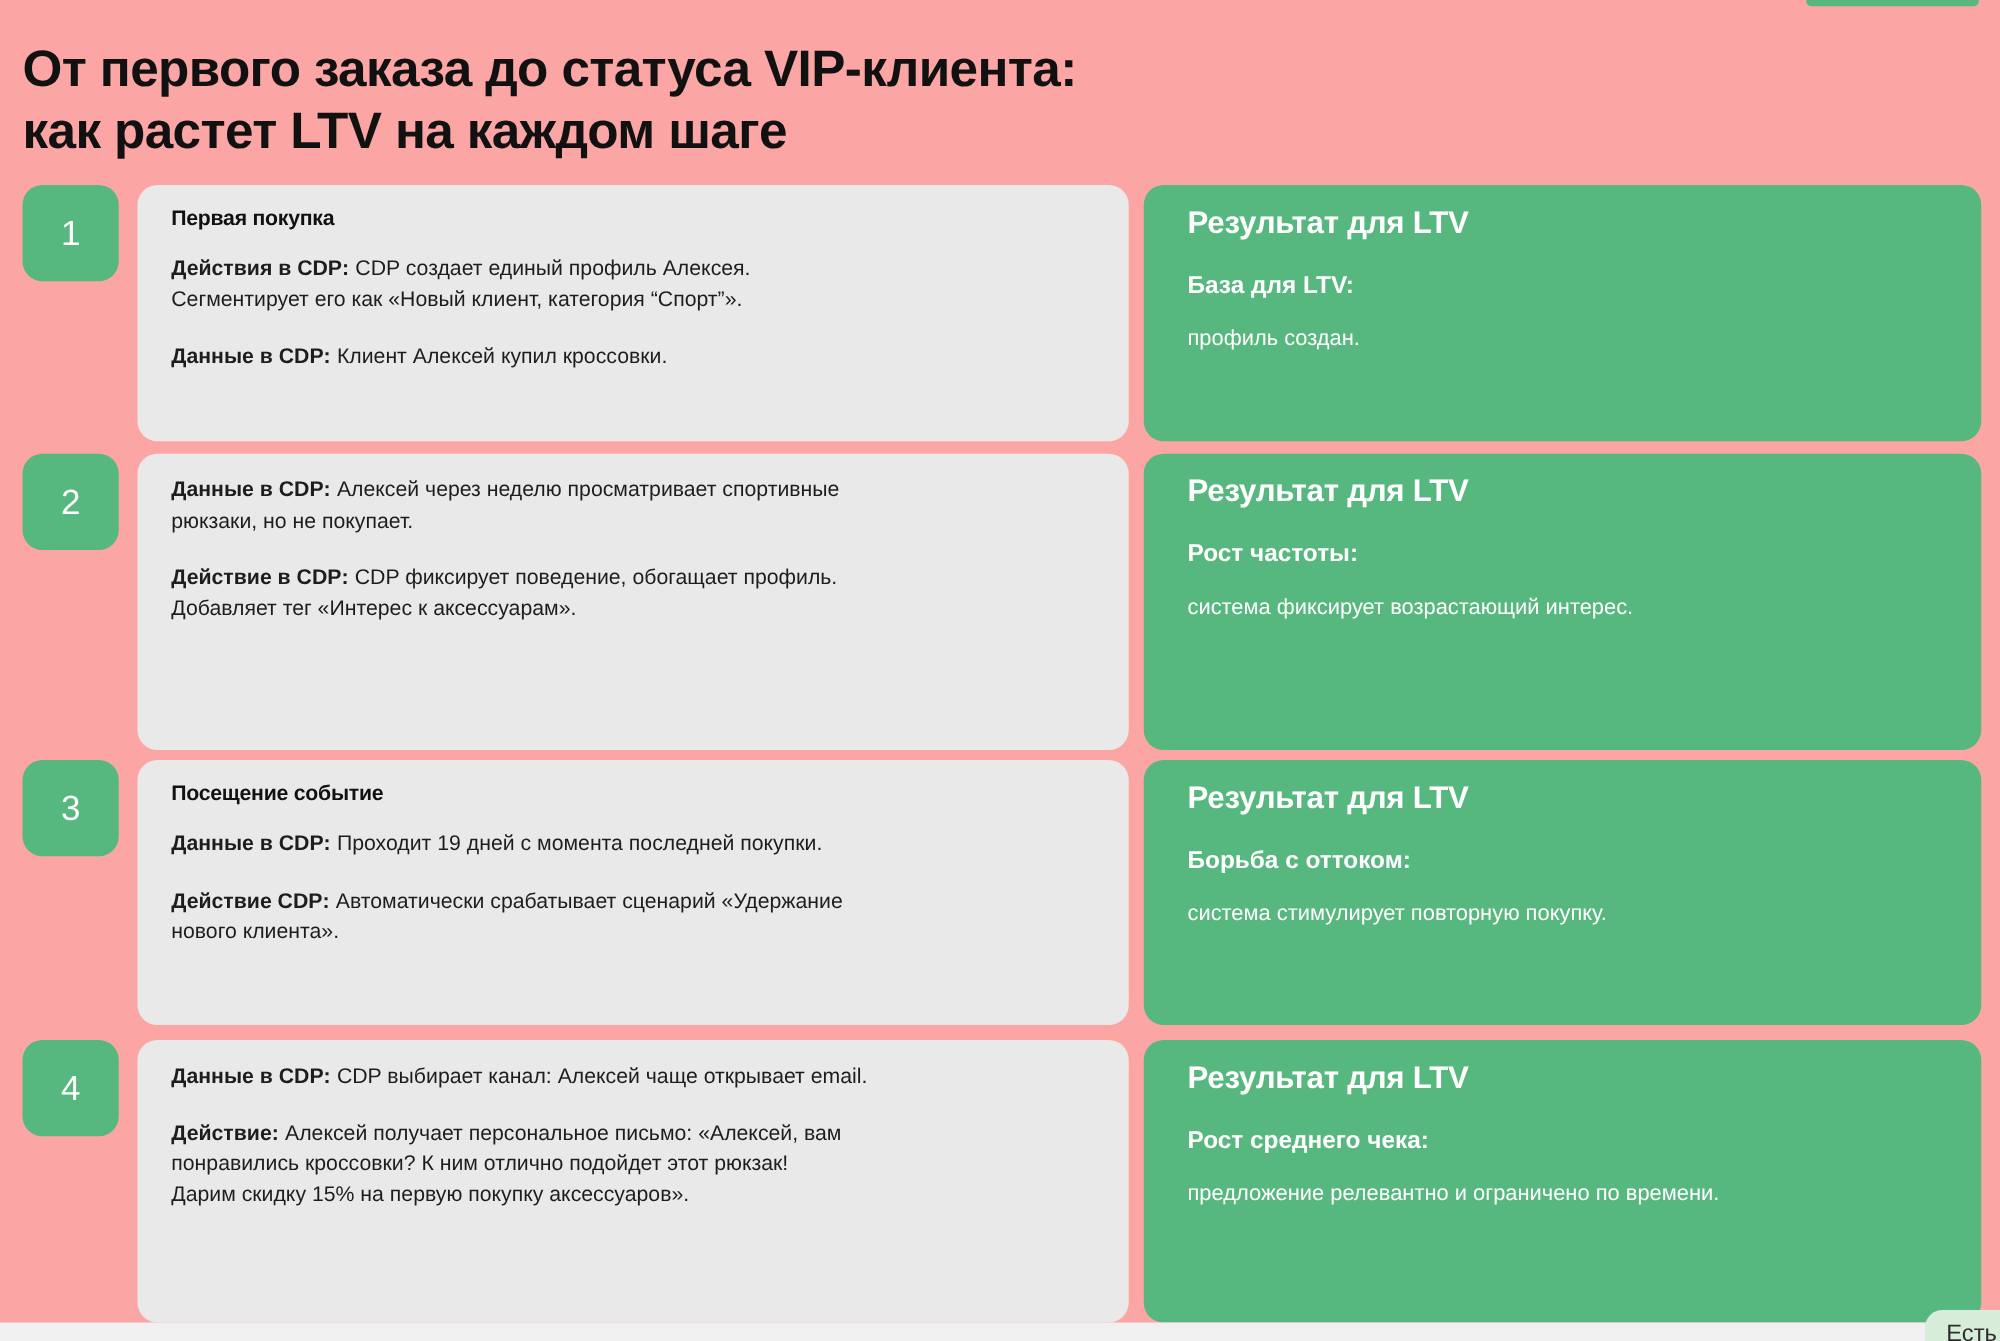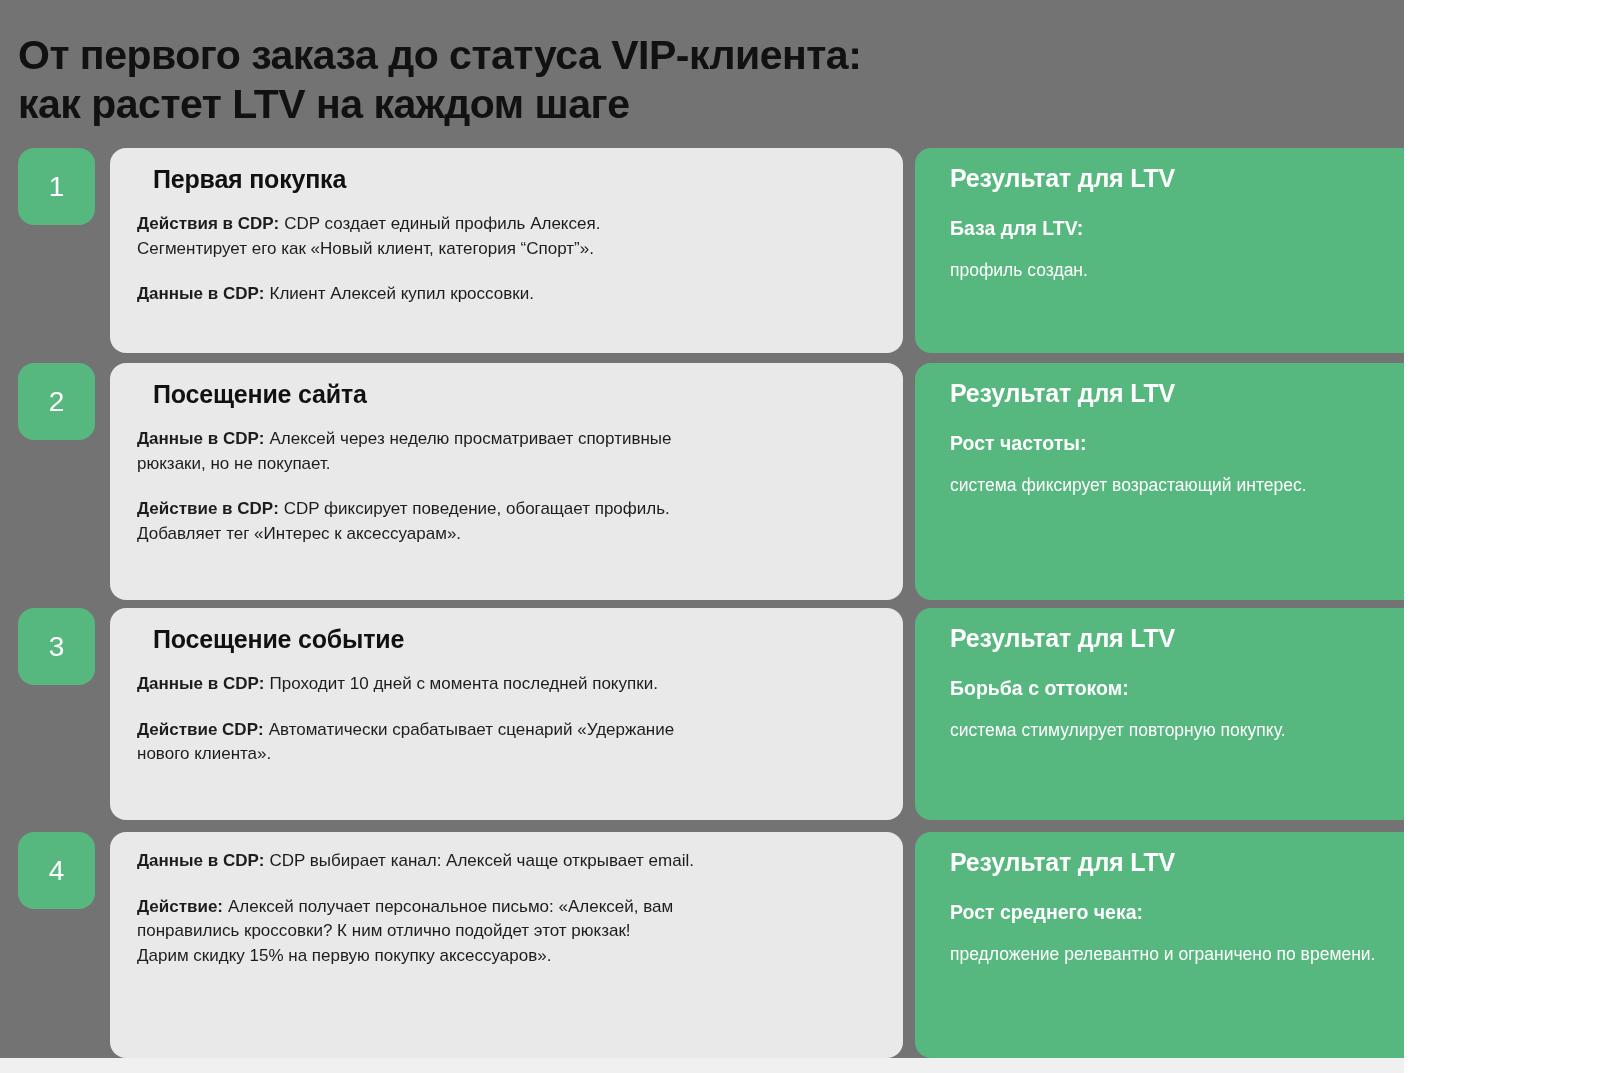--- a/index.html
+++ b/index.html
@@ -2,21 +2,21 @@
 <html lang="ru"><head>
 <meta charset="utf-8">
 <style>
   :root{
     --green:#56b87e;
     --gray:#e9e9e9;
     --text:#1d1d1f;
   }
   html,body{margin:0;padding:0;background:#fff;}
   body{font-family:"Liberation Sans", sans-serif;color:var(--text);}
-  .screen{position:relative;width:1404px;height:1073px;overflow:hidden;background:#737373;text-decoration:underline;}
+  .screen{position:relative;width:1600px;height:1073px;overflow:hidden;background:#fca5a5;text-decoration:underline;}
 
   .page-title{
     position:absolute;left:18px;top:4px;
     font-size:41px;line-height:1.18;font-weight:700;color:#111;
     white-space:pre-line;letter-spacing:-0.5px;
   }
 
   .row{position:absolute;left:18px;display:flex;align-items:stretch;}
   .row1{top:148px;height:205px;}
   .row2{top:363px;height:237px;}
@@ -27,21 +27,21 @@
     flex:0 0 77px;width:77px;height:77px;margin-right:15px;
     background:var(--green);border-radius:16px;color:#fff;
     display:flex;align-items:center;justify-content:center;
     font-size:28px;font-weight:400;
   }
 
   .card{border-radius:16px;box-sizing:border-box;}
   .card.gray{width:793px;background:var(--gray);padding:17px 27px;margin-right:12px;}
   .card.green{width:670px;background:var(--green);padding:16px 35px;color:#fff;}
 
-  .card-title{margin:0 0 18px 16px;font-size:25px;font-weight:700;color:#111;letter-spacing:-0.2px;}
+  .card-title{margin:0 0 18px 0;font-size:17px;font-weight:700;color:#111;letter-spacing:-0.2px;}
   .body{margin:0 0 21px 0;font-size:17px;line-height:1.45;color:var(--text);}
   .body:last-child{margin-bottom:0;}
   .para-label{font-weight:700;margin-right:5px;}
   .pt{white-space:pre-line;}
 
   .g-title{margin:0 0 24px 0;font-size:25px;font-weight:700;color:#fff;letter-spacing:-0.2px;}
   .g-sub{margin:0 0 18px 0;font-size:19.5px;font-weight:700;color:#fff;}
   .g-text{font-size:17.5px;color:#fff;line-height:1.4;}
 
   .top-partial-bar{
@@ -83,40 +83,39 @@
       <div class="g-sub">База для LTV:</div>
       <div class="g-text">профиль создан.</div>
     </div>
   </div>
 
   <div class="row row2">
     <div class="badge">
       <span>2</span>
     </div>
     <div class="card gray">
-      <h2 class="card-title">Посещение сайта</h2>
       <p class="body"><strong class="para-label">Данные в CDP:</strong><span class="pt">Алексей через неделю просматривает спортивные
 рюкзаки, но не покупает.</span></p>
       <p class="body"><strong class="para-label">Действие в CDP:</strong><span class="pt">CDP фиксирует поведение, обогащает профиль.
 Добавляет тег «Интерес к аксессуарам».</span></p>
     </div>
     <div class="card green">
       <h2 class="g-title">Результат для LTV</h2>
       <div class="g-sub">Рост частоты:</div>
       <div class="g-text">система фиксирует возрастающий интерес.</div>
     </div>
   </div>
 
   <div class="row row3">
     <div class="badge">
       <span>3</span>
     </div>
     <div class="card gray">
       <h2 class="card-title">Посещение событие</h2>
-      <p class="body"><strong class="para-label">Данные в CDP:</strong><span class="pt">Проходит 10 дней с момента последней покупки.</span></p>
+      <p class="body"><strong class="para-label">Данные в CDP:</strong><span class="pt">Проходит 19 дней с момента последней покупки.</span></p>
       <p class="body"><strong class="para-label">Действие CDP:</strong><span class="pt">Автоматически срабатывает сценарий «Удержание
 нового клиента».</span></p>
     </div>
     <div class="card green">
       <h2 class="g-title">Результат для LTV</h2>
       <div class="g-sub">Борьба с оттоком:</div>
       <div class="g-text">система стимулирует повторную покупку.</div>
     </div>
   </div>
 

